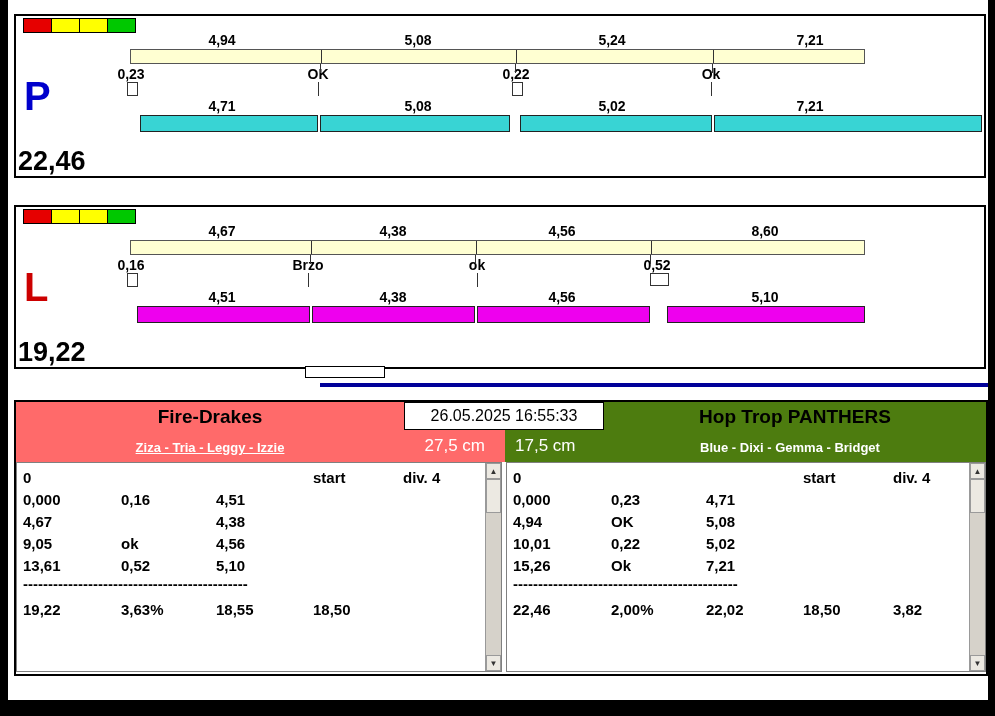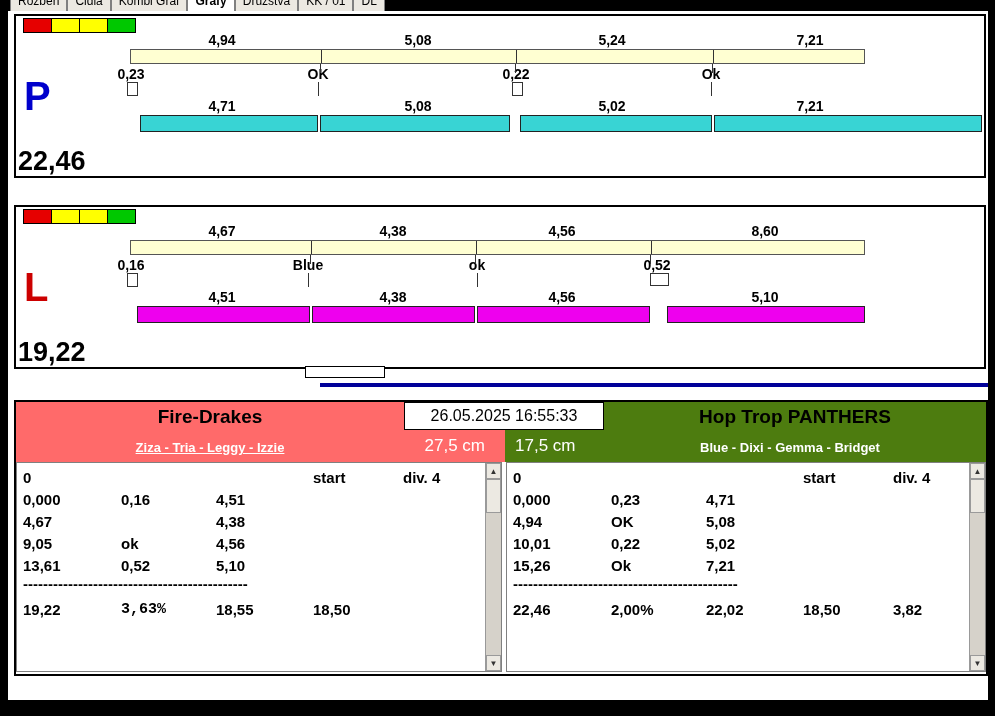--- a/index.html
+++ b/index.html
@@ -69,31 +69,20 @@
             background:#ECE9E2; border:1px solid #9A9A9A; color:#333; }
   .sb-btn.up { top:0; }
   .sb-btn.down { bottom:0; }
   .sb-thumb { position:absolute; left:0; top:16px; width:15px; height:34px; background:#ECE9E2; border:1px solid #9A9A9A; }
 </style>
 </head>
 <body>
 
 <div class="window">
 
-  <div class="tabstrip">
-    <div class="tabs-inner">
-        <span class="tab">Rozbeh</span>
-        <span class="tab">Cidla</span>
-        <span class="tab">Kombi Graf</span>
-        <span class="tab selected">Grafy</span>
-        <span class="tab">Družstva</span>
-        <span class="tab">KK / 01</span>
-        <span class="tab">DL</span>
-      </div>
-  </div>
 
   <div class="run-panel" id="panel-p">
     <div class="status-lights">
         <div class="light" style="background: rgb(230, 0, 0);"></div>
         <div class="light" style="background: rgb(255, 255, 0);"></div>
         <div class="light" style="background: rgb(255, 255, 0);"></div>
         <div class="light" style="background: rgb(0, 200, 0);"></div>
       </div>
     <div class="value-row row-top">
         <span style="left: 206px;">4,94</span>
@@ -146,21 +135,21 @@
         <span style="left: 546px;">4,56</span>
         <span style="left: 749px;">8,60</span>
       </div>
     <div class="scale-bar">
         <div class="scale-sep" style="left: 180px;"></div>
         <div class="scale-sep" style="left: 345px;"></div>
         <div class="scale-sep" style="left: 520px;"></div>
       </div>
     <div class="value-row row-labels">
         <span style="left: 115px;">0,16</span>
-        <span style="left: 292px;">Blue</span>
+        <span style="left: 292px;">Brzo</span>
         <span style="left: 461px;">ok</span>
         <span style="left: 641px;">0,52</span>
       </div>
     <div class="value-row row-bottom">
         <span style="left: 206px;">4,51</span>
         <span style="left: 377px;">4,38</span>
         <span style="left: 546px;">4,56</span>
         <span style="left: 749px;">5,10</span>
       </div>
     <div class="lane-letter" style="color: rgb(204, 0, 0);">L</div>
@@ -221,21 +210,21 @@
           <div class="t-row" style="top: 94px;">
             <span style="left: 6px;">13,61</span>
             <span style="left: 104px;">0,52</span>
             <span style="left: 199px;">5,10</span>
           </div>
           <div class="t-row" style="top: 112px;">
             <span style="left: 6px;">---------------------------------------------</span>
           </div>
           <div class="t-row" style="top: 138px;">
             <span style="left: 6px;">19,22</span>
-            <span style="left: 104px; font-family: Liberation Mono, monospace;">3,63%</span>
+            <span style="left: 104px;">3,63%</span>
             <span style="left: 199px;">18,55</span>
             <span style="left: 296px;">18,50</span>
           </div>
         </div>
       <div class="scrollbar">
         <div class="sb-btn up">▲</div>
         <div class="sb-thumb"></div>
         <div class="sb-btn down">▼</div>
       </div>
     </div>

